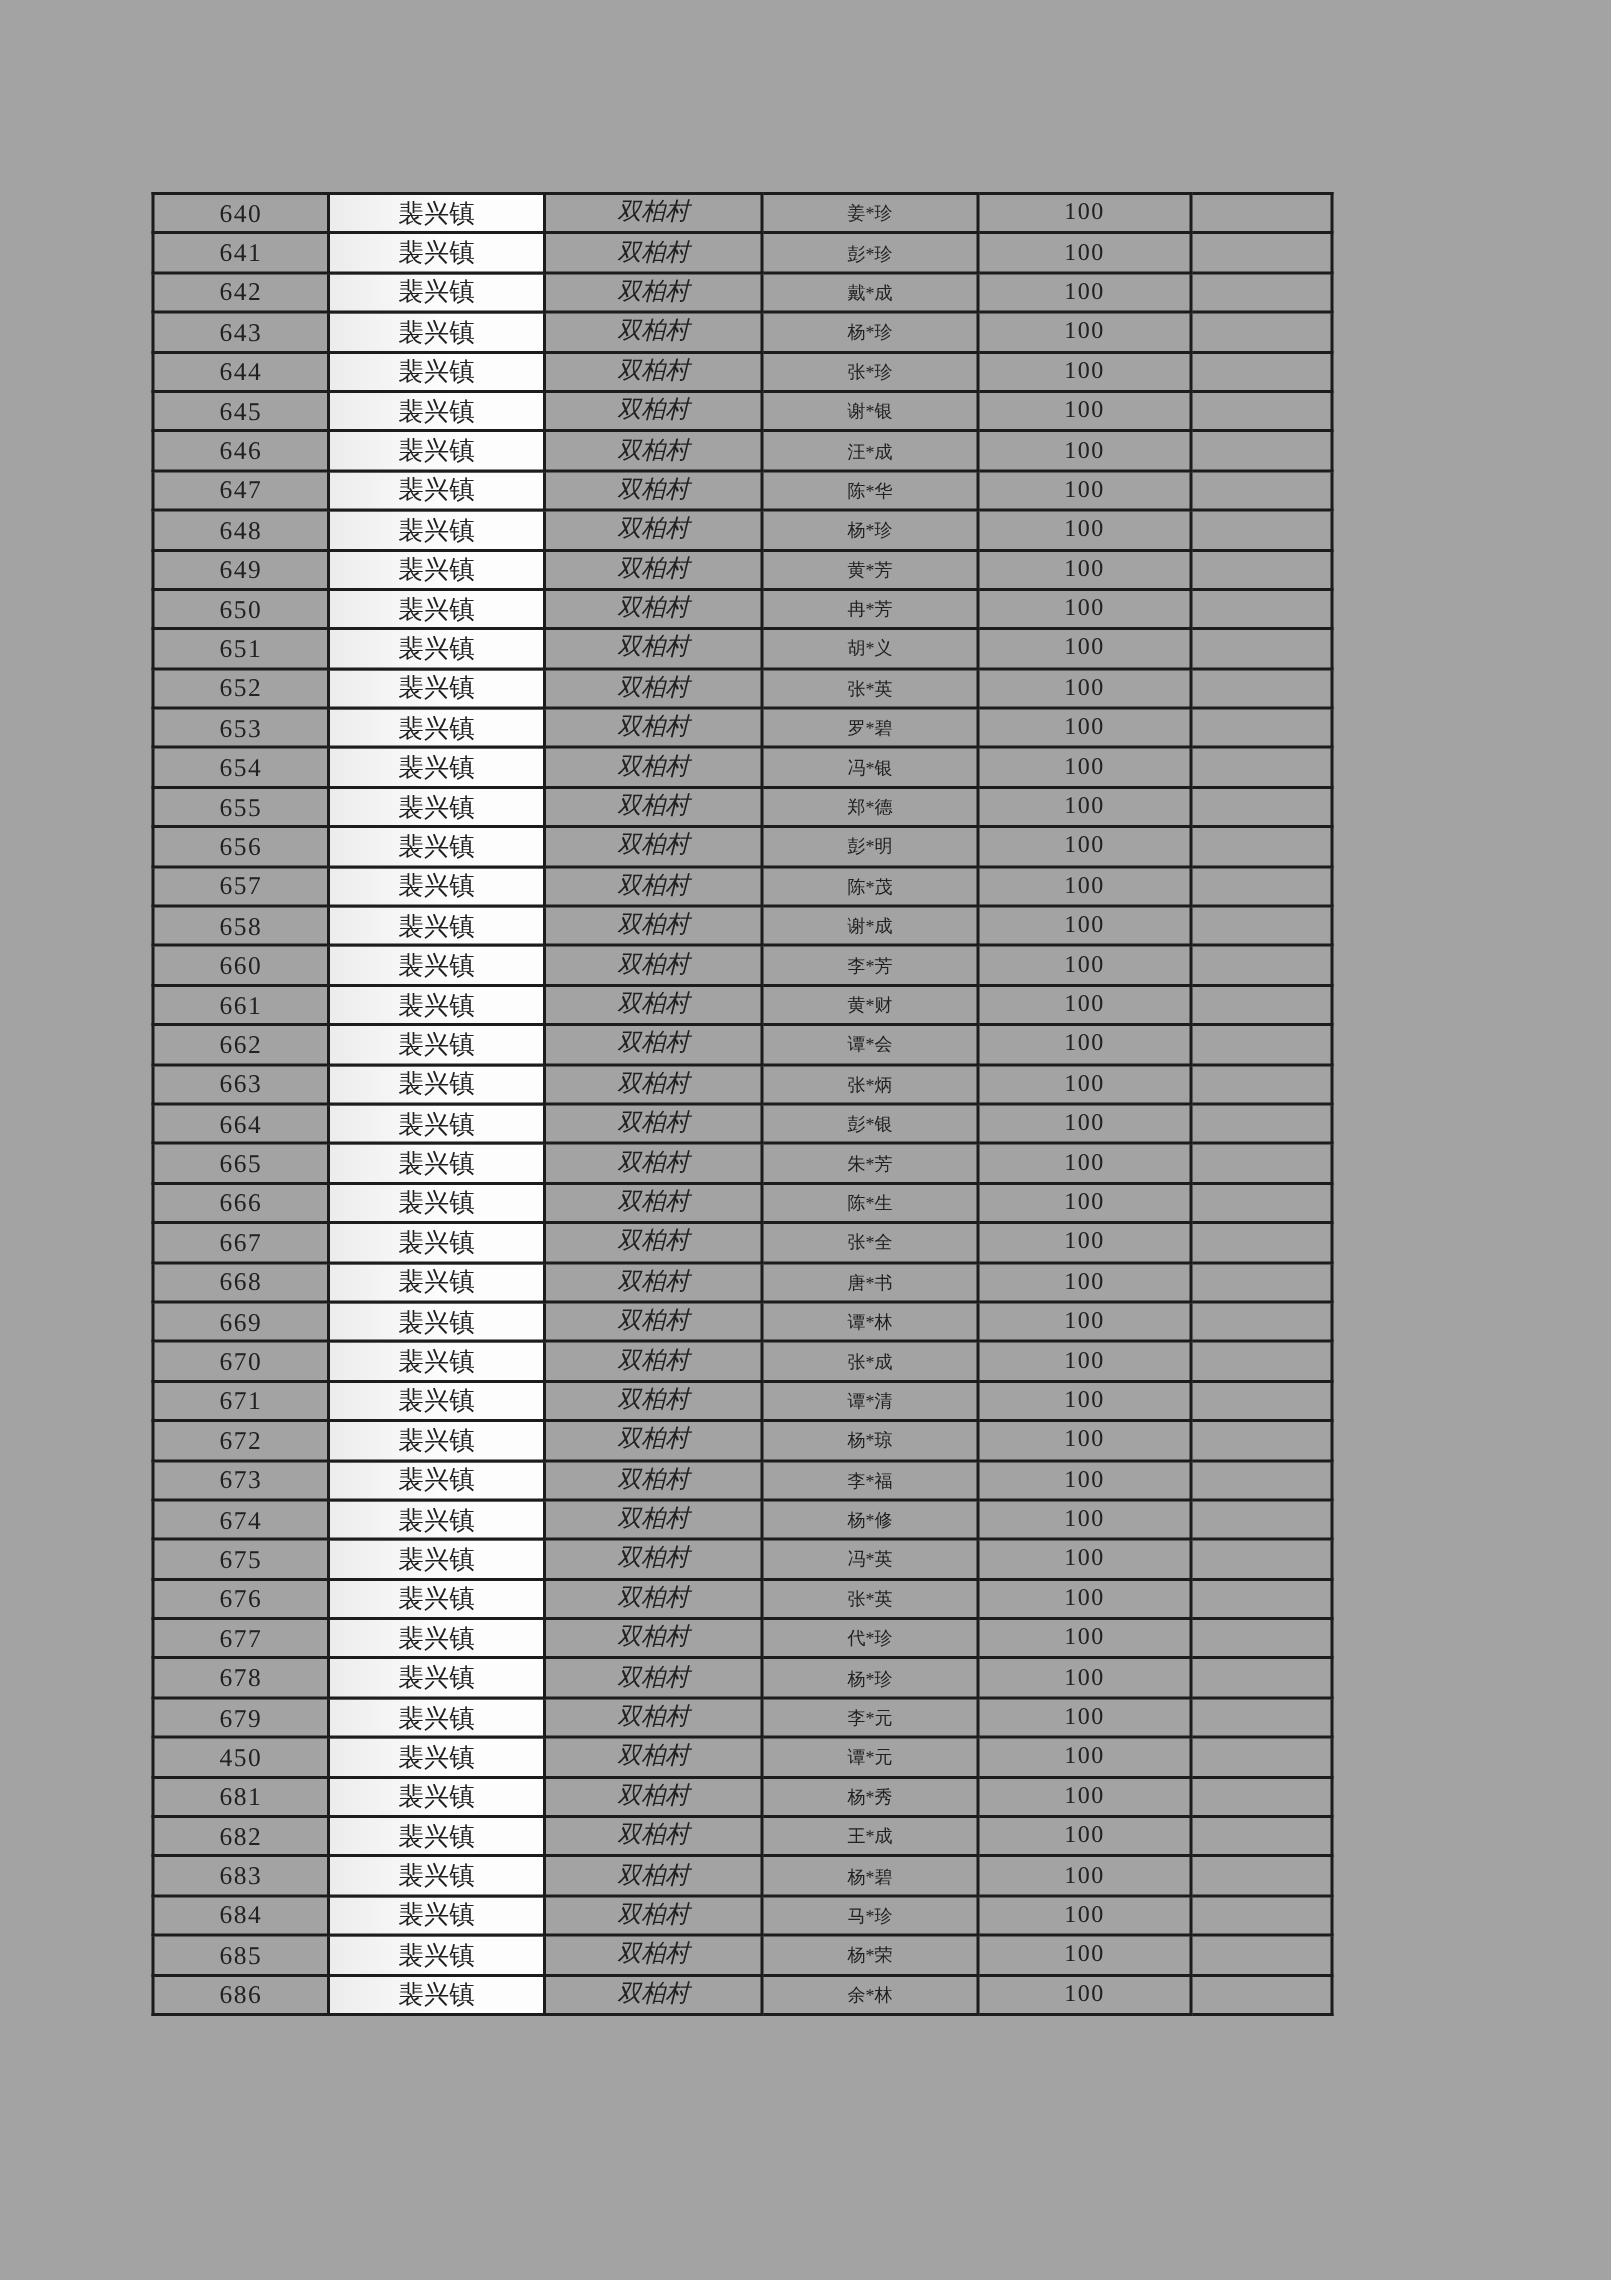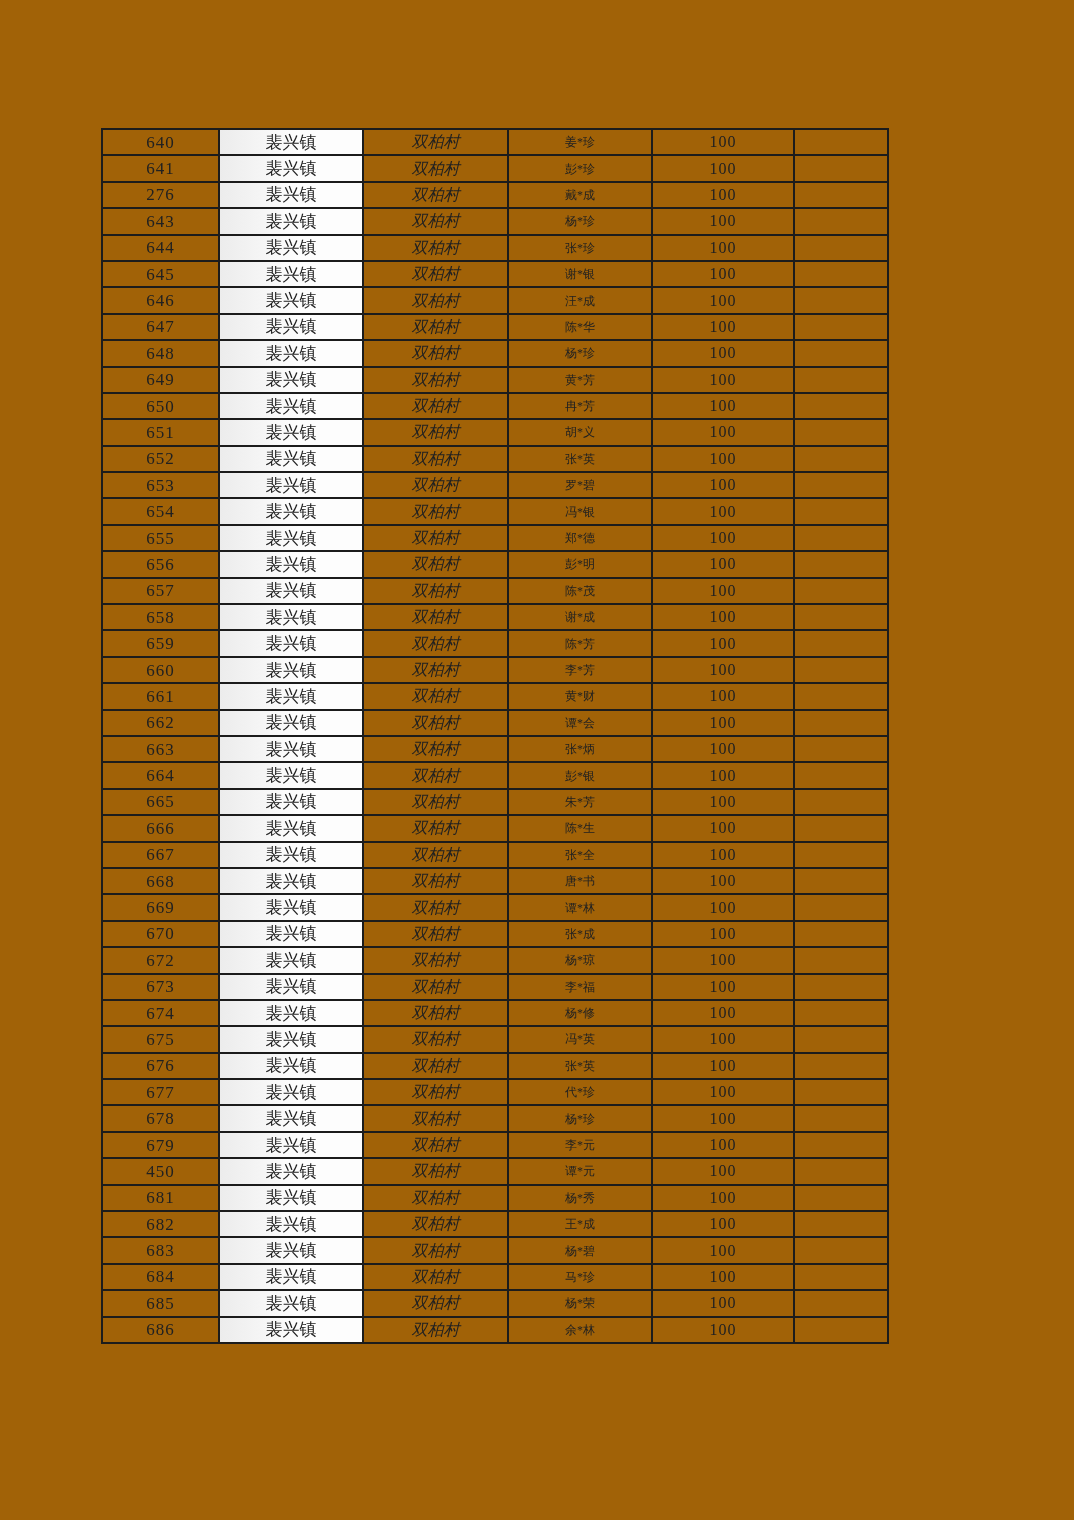--- a/index.html
+++ b/index.html
@@ -4,21 +4,21 @@
 <style>
   html, body {
     margin: 0;
     padding: 0;
     background: #ffffff;
   }
   .page {
     position: relative;
     width: 1074px;
     height: 1520px;
-    background: #a16207;
+    background: #a3a3a3;
     overflow: hidden;
     font-family: "Liberation Serif", "DejaVu Serif", serif;
   }
   table.records {
     position: absolute;
     left: 101px;
     top: 128px;
     width: 786px;
     border-collapse: collapse;
     table-layout: fixed;
@@ -74,21 +74,21 @@
         </tr>
         <tr>
           <td class="c0">641</td>
           <td class="c1">裴兴镇</td>
           <td class="c2">双柏村</td>
           <td class="c3">彭*珍</td>
           <td class="c4">100</td>
           <td class="c5"></td>
         </tr>
         <tr>
-          <td class="c0">276</td>
+          <td class="c0">642</td>
           <td class="c1">裴兴镇</td>
           <td class="c2">双柏村</td>
           <td class="c3">戴*成</td>
           <td class="c4">100</td>
           <td class="c5"></td>
         </tr>
         <tr>
           <td class="c0">643</td>
           <td class="c1">裴兴镇</td>
           <td class="c2">双柏村</td>
@@ -210,28 +210,20 @@
         </tr>
         <tr>
           <td class="c0">658</td>
           <td class="c1">裴兴镇</td>
           <td class="c2">双柏村</td>
           <td class="c3">谢*成</td>
           <td class="c4">100</td>
           <td class="c5"></td>
         </tr>
         <tr>
-          <td class="c0">659</td>
-          <td class="c1">裴兴镇</td>
-          <td class="c2">双柏村</td>
-          <td class="c3">陈*芳</td>
-          <td class="c4">100</td>
-          <td class="c5"></td>
-        </tr>
-        <tr>
           <td class="c0">660</td>
           <td class="c1">裴兴镇</td>
           <td class="c2">双柏村</td>
           <td class="c3">李*芳</td>
           <td class="c4">100</td>
           <td class="c5"></td>
         </tr>
         <tr>
           <td class="c0">661</td>
           <td class="c1">裴兴镇</td>
@@ -302,20 +294,28 @@
           <td class="c2">双柏村</td>
           <td class="c3">谭*林</td>
           <td class="c4">100</td>
           <td class="c5"></td>
         </tr>
         <tr>
           <td class="c0">670</td>
           <td class="c1">裴兴镇</td>
           <td class="c2">双柏村</td>
           <td class="c3">张*成</td>
+          <td class="c4">100</td>
+          <td class="c5"></td>
+        </tr>
+        <tr>
+          <td class="c0">671</td>
+          <td class="c1">裴兴镇</td>
+          <td class="c2">双柏村</td>
+          <td class="c3">谭*清</td>
           <td class="c4">100</td>
           <td class="c5"></td>
         </tr>
         <tr>
           <td class="c0">672</td>
           <td class="c1">裴兴镇</td>
           <td class="c2">双柏村</td>
           <td class="c3">杨*琼</td>
           <td class="c4">100</td>
           <td class="c5"></td>

